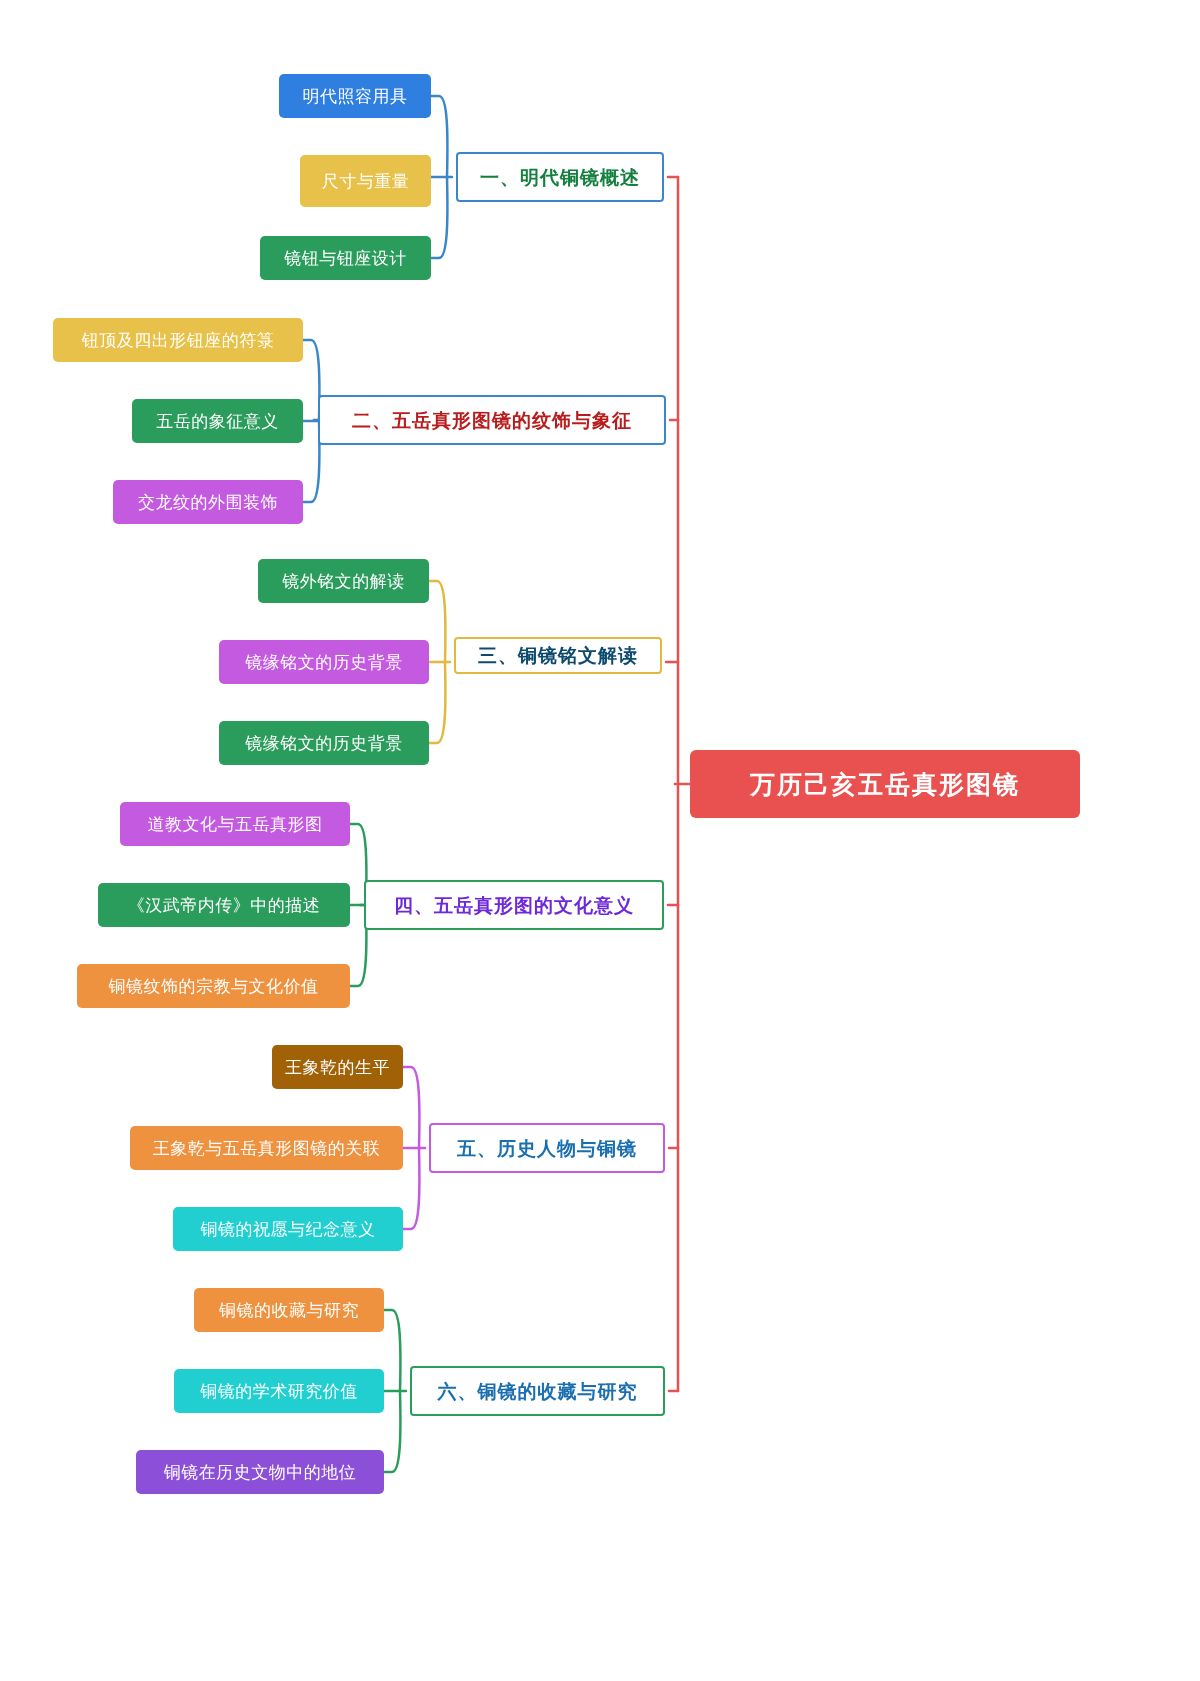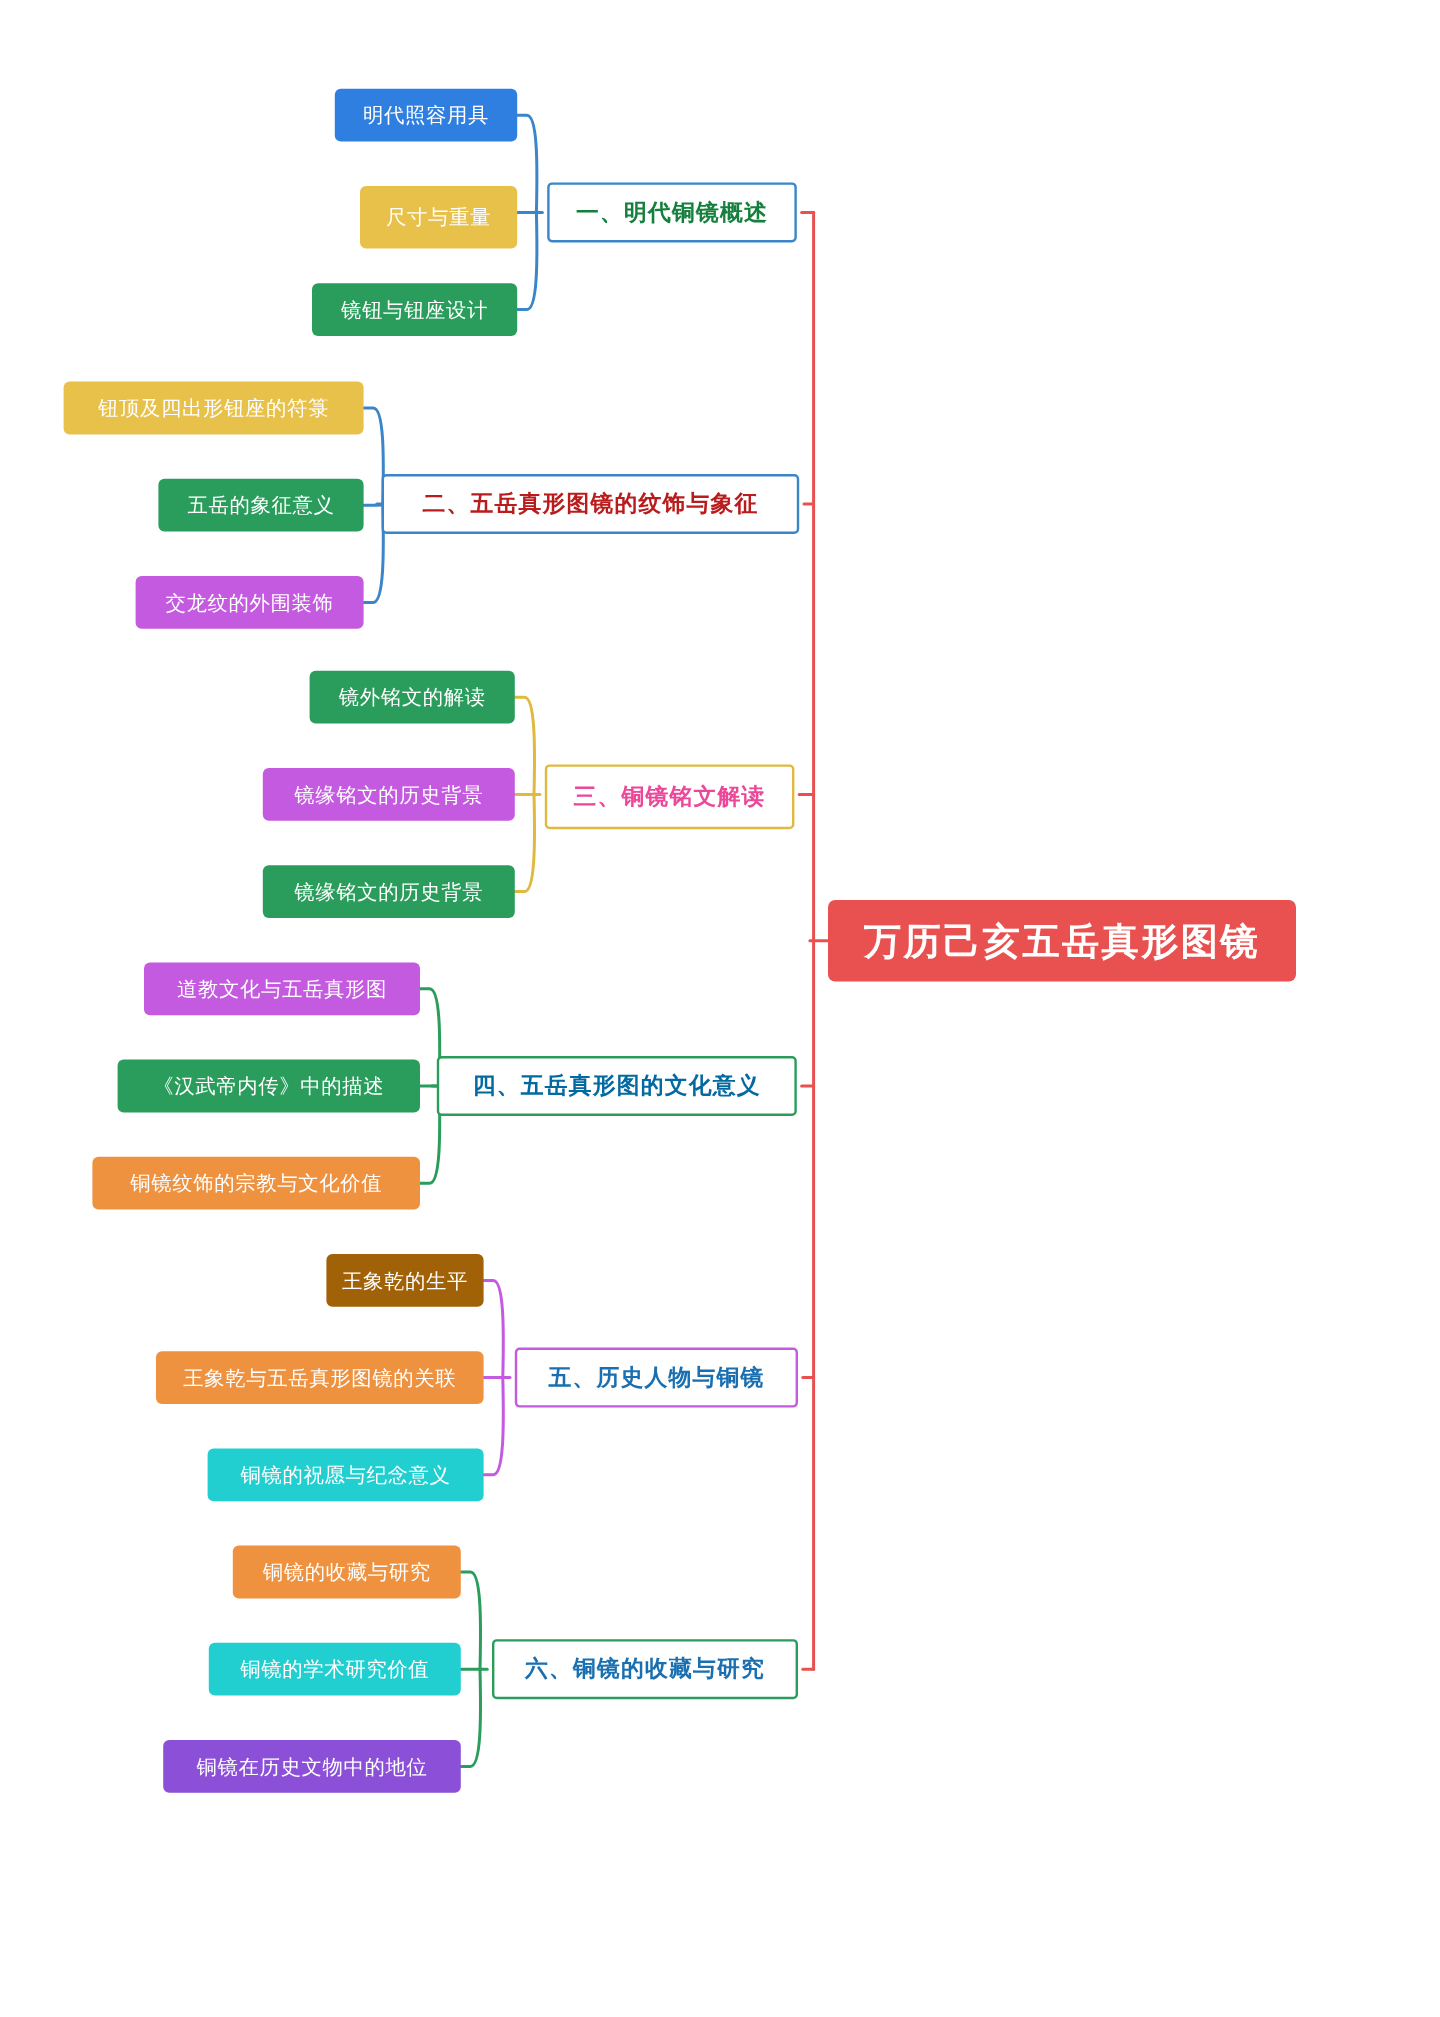--- a/index.html
+++ b/index.html
@@ -51,21 +51,21 @@
     font-weight: bold;
     height: 50px;
     padding: 0 14px;
     border-radius: 4px;
     letter-spacing: 1px;
   }
   .root {
     background: #e8514f;
     color: #ffffff;
     font-family: "Liberation Serif", "DejaVu Serif", serif;
-    font-size: 31px;
+    font-size: 25px;
     font-weight: bold;
     height: 68px;
     padding: 0 22px;
     border-radius: 6px;
     letter-spacing: 2px;
   }
 </style>
 </head>
 <body>
 
@@ -106,25 +106,25 @@
     </svg>
 <div class="node root" style="left: 690px; top: 750px; width: 390px; height: 68px; background: rgb(232, 81, 79);">万历己亥五岳真形图镜</div>
     <div class="node branch" style="left: 456px; top: 152px; width: 208px; height: 50px; border-color: rgb(58, 134, 200); color: #15803d;">一、明代铜镜概述</div>
     <div class="node leaf" style="left: 279px; top: 74px; width: 152px; height: 44px; background: rgb(47, 127, 224);">明代照容用具</div>
     <div class="node leaf" style="left: 300px; top: 155px; width: 131px; height: 52px; background: rgb(232, 193, 74);">尺寸与重量</div>
     <div class="node leaf" style="left: 260px; top: 236px; width: 171px; height: 44px; background: rgb(42, 157, 92);">镜钮与钮座设计</div>
     <div class="node branch" style="left: 318px; top: 395px; width: 348px; height: 50px; border-color: rgb(58, 134, 200); color: #b91c1c;">二、五岳真形图镜的纹饰与象征</div>
     <div class="node leaf" style="left: 53px; top: 318px; width: 250px; height: 44px; background: rgb(232, 193, 74);">钮顶及四出形钮座的符箓</div>
     <div class="node leaf" style="left: 132px; top: 399px; width: 171px; height: 44px; background: rgb(42, 157, 92);">五岳的象征意义</div>
     <div class="node leaf" style="left: 113px; top: 480px; width: 190px; height: 44px; background: rgb(196, 90, 224);">交龙纹的外围装饰</div>
-    <div class="node branch" style="left: 454px; top: 637px; width: 208px; height: 54px; border-color: rgb(224, 185, 63); color: #ec4899;">三、铜镜铭文解读</div>
+    <div class="node branch" style="left: 454px; top: 637px; width: 208px; height: 37px; border-color: rgb(224, 185, 63); color: #0c4a6e;">三、铜镜铭文解读</div>
     <div class="node leaf" style="left: 258px; top: 559px; width: 171px; height: 44px; background: rgb(42, 157, 92);">镜外铭文的解读</div>
     <div class="node leaf" style="left: 219px; top: 640px; width: 210px; height: 44px; background: rgb(196, 90, 224);">镜缘铭文的历史背景</div>
     <div class="node leaf" style="left: 219px; top: 721px; width: 210px; height: 44px; background: rgb(42, 157, 92);">镜缘铭文的历史背景</div>
-    <div class="node branch" style="left: 364px; top: 880px; width: 300px; height: 50px; border-color: rgb(42, 157, 92); color: #0369a1;">四、五岳真形图的文化意义</div>
+    <div class="node branch" style="left: 364px; top: 880px; width: 300px; height: 50px; border-color: rgb(42, 157, 92); color: #6d28d9;">四、五岳真形图的文化意义</div>
     <div class="node leaf" style="left: 120px; top: 802px; width: 230px; height: 44px; background: rgb(196, 90, 224);">道教文化与五岳真形图</div>
     <div class="node leaf" style="left: 98px; top: 883px; width: 252px; height: 44px; background: rgb(42, 157, 92);">《汉武帝内传》中的描述</div>
     <div class="node leaf" style="left: 77px; top: 964px; width: 273px; height: 44px; background: rgb(238, 146, 64);">铜镜纹饰的宗教与文化价值</div>
     <div class="node branch" style="left: 429px; top: 1123px; width: 236px; height: 50px; border-color: rgb(196, 90, 224); color: rgb(26, 111, 176);">五、历史人物与铜镜</div>
     <div class="node leaf" style="left: 272px; top: 1045px; width: 131px; height: 44px; background: #a16207;">王象乾的生平</div>
     <div class="node leaf" style="left: 130px; top: 1126px; width: 273px; height: 44px; background: rgb(238, 146, 64);">王象乾与五岳真形图镜的关联</div>
     <div class="node leaf" style="left: 173px; top: 1207px; width: 230px; height: 44px; background: rgb(34, 207, 208); text-align: right;">铜镜的祝愿与纪念意义</div>
     <div class="node branch" style="left: 410px; top: 1366px; width: 255px; height: 50px; border-color: rgb(42, 157, 92); color: rgb(26, 111, 176);">六、铜镜的收藏与研究</div>
     <div class="node leaf" style="left: 194px; top: 1288px; width: 190px; height: 44px; background: rgb(238, 146, 64);">铜镜的收藏与研究</div>
     <div class="node leaf" style="left: 174px; top: 1369px; width: 210px; height: 44px; background: rgb(34, 207, 208);">铜镜的学术研究价值</div>

